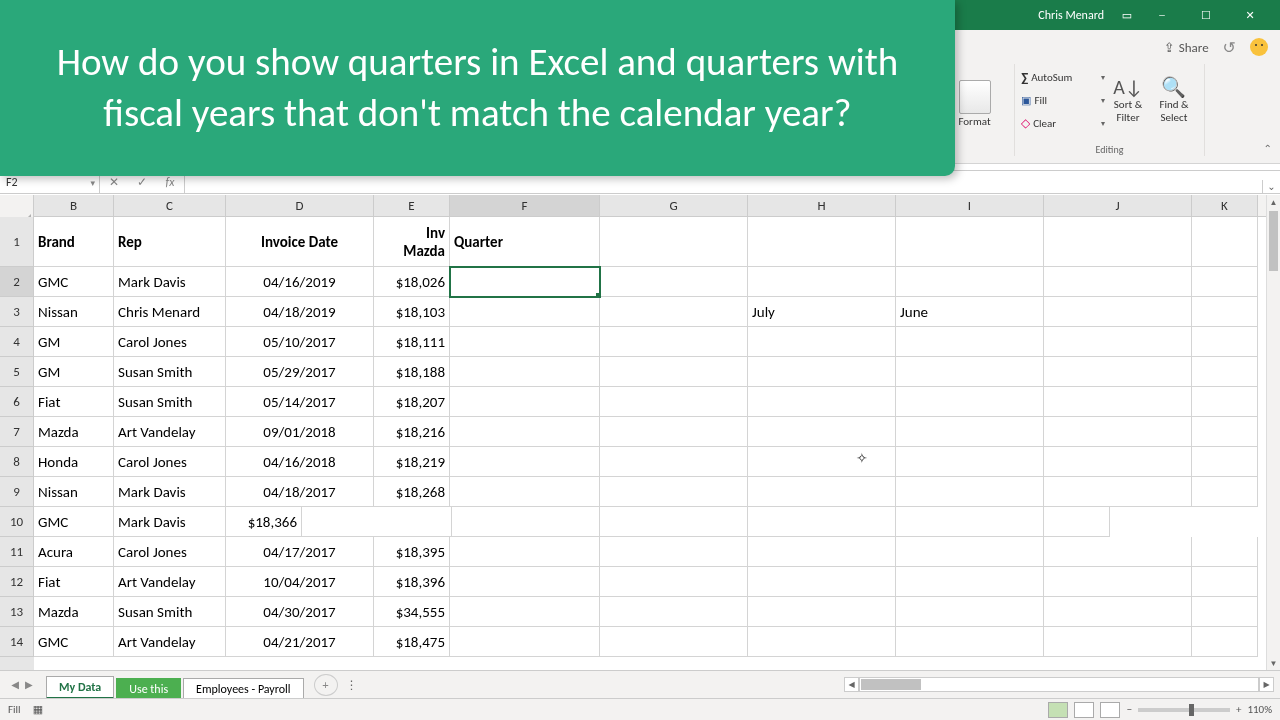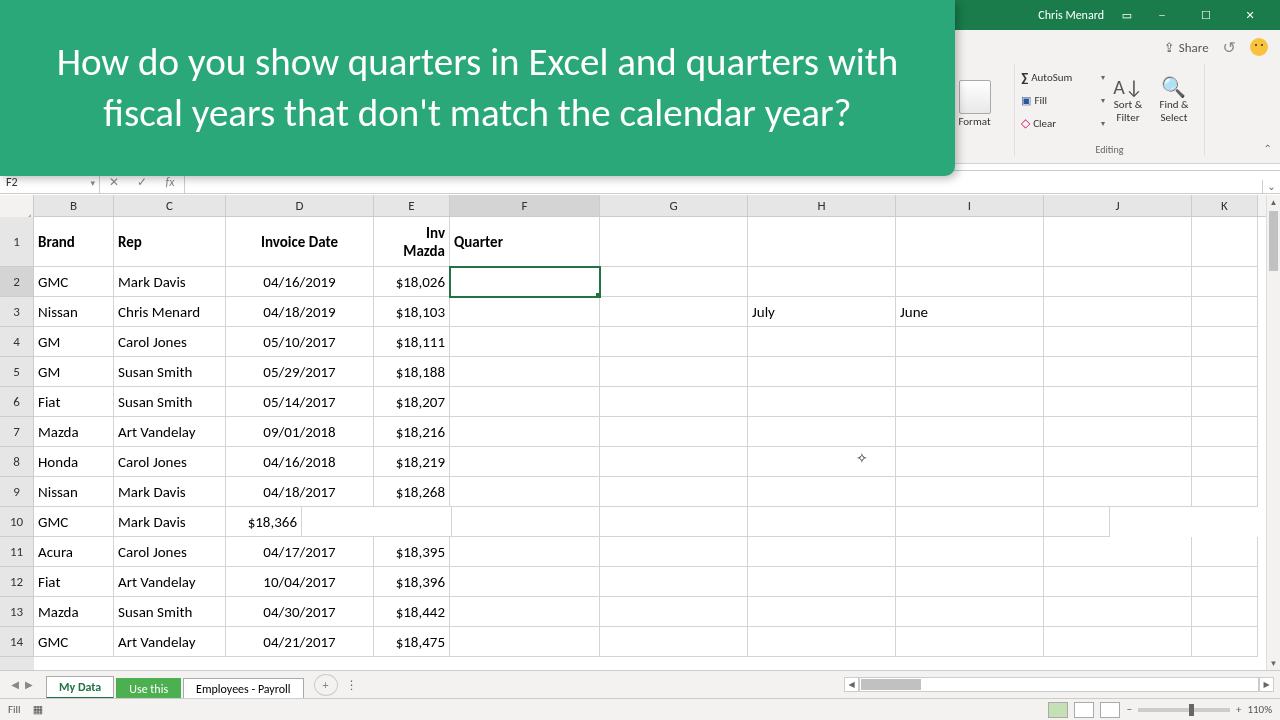--- a/index.html
+++ b/index.html
@@ -348,21 +348,21 @@
         <div class="cell " style="width: 148px;"></div>
         <div class="cell " style="width: 148px;"></div>
         <div class="cell " style="width: 148px;"></div>
         <div class="cell " style="width: 148px;"></div>
         <div class="cell " style="width: 66px;"></div>
       </div>
       <div class="row">
         <div class="cell " style="width: 80px;">Mazda</div>
         <div class="cell " style="width: 112px;">Susan Smith</div>
         <div class="cell c" style="width: 148px;">04/30/2017</div>
-        <div class="cell r" style="width: 76px;">$18,442</div>
+        <div class="cell r" style="width: 76px;">$34,555</div>
         <div class="cell " style="width: 150px;"></div>
         <div class="cell " style="width: 148px;"></div>
         <div class="cell " style="width: 148px;"></div>
         <div class="cell " style="width: 148px;"></div>
         <div class="cell " style="width: 148px;"></div>
         <div class="cell " style="width: 66px;"></div>
       </div>
       <div class="row">
         <div class="cell " style="width: 80px;">GMC</div>
         <div class="cell " style="width: 112px;">Art Vandelay</div>

